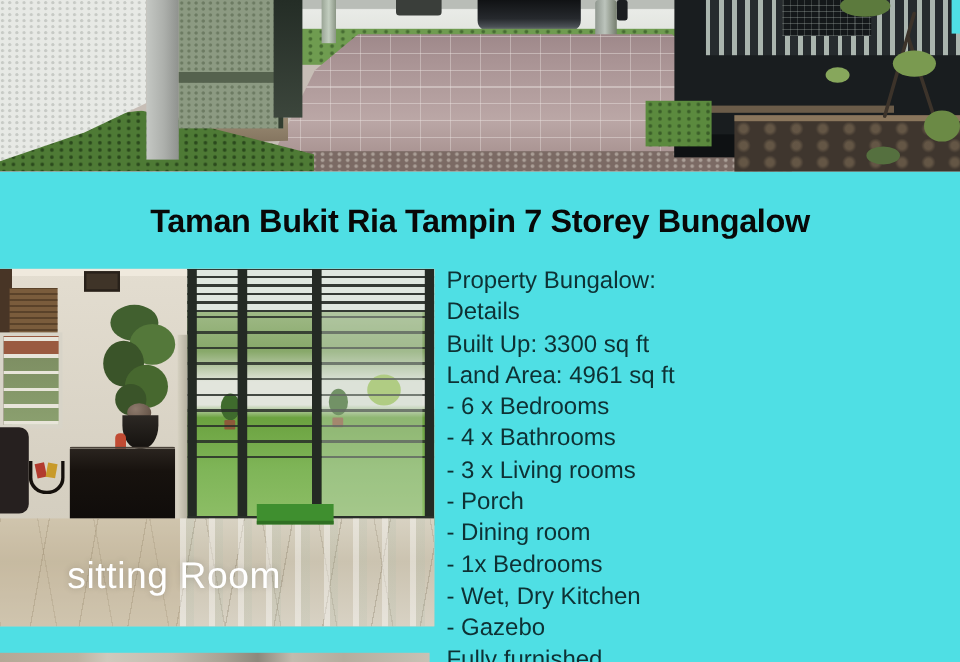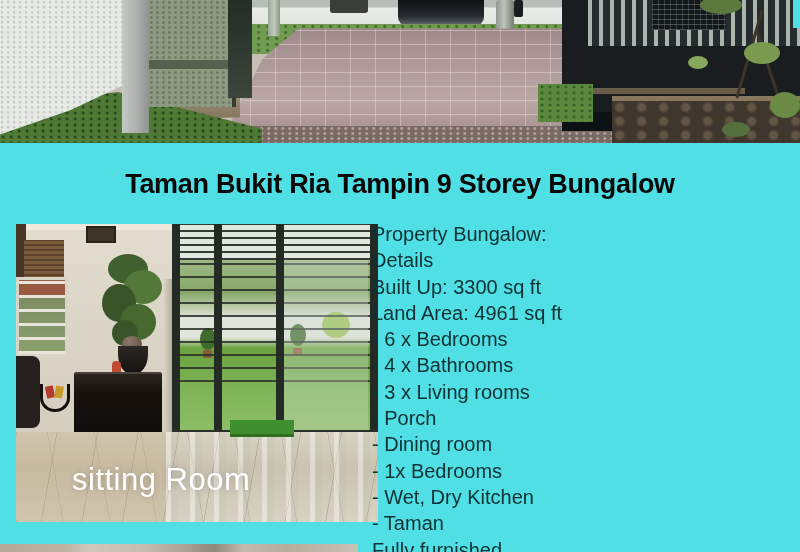--- a/index.html
+++ b/index.html
@@ -71,21 +71,21 @@
     background-size:22px 14px;border-top:5px solid #8a765c;}
   .branch{background:#3c332a;border-radius:2px;}
   .leaf{border-radius:50%;}
   .tp-corner{left:793px;top:0;width:7px;height:28px;background:#4FDFE4;}
 
   
   .title{left:0;top:160px;width:800px;height:48px;line-height:48px;text-align:center;
     font-size:27px;font-weight:bold;color:#080808;letter-spacing:-0.3px;margin:0;}
 
   
-  .sit-photo{left:16px;top:224px;width:362px;height:298px;overflow:hidden;
+  .sit-photo{left:0;top:224px;width:362px;height:298px;overflow:hidden;
     background:linear-gradient(180deg,#e3ddd0,#d6d0c2 60%,#cfc9ba);}
   .sp-trim{left:0;top:0;width:362px;height:6px;background:#efe9dd;}
   .sp-darkband{left:0;top:0;width:10px;height:175px;background:#483526;}
   .sp-blind{left:8px;top:16px;width:40px;height:46px;background:#7a5c3c;
     background-image:repeating-linear-gradient(0deg,rgba(30,18,8,.35) 0 2px,transparent 2px 5px);
     border-bottom:3px solid #4a3522;}
   .sp-window{left:0;top:53px;width:52px;height:80px;border:3px solid #d8d4c8;box-sizing:border-box;
     background:
       repeating-linear-gradient(0deg,#e8e5da 0 3px,transparent 3px 14px),
       linear-gradient(180deg,#9a5a40 0 24%,#7e8f63 24%,#8ba06f 100%);}
@@ -169,21 +169,21 @@
   <div class="abs branch" style="left:748px;top:8px;width:3px;height:92px;transform:rotate(16deg);"></div>
   <div class="abs branch" style="left:768px;top:28px;width:3px;height:84px;transform:rotate(-18deg);"></div>
   <div class="abs leaf" style="left:700px;top:-4px;width:42px;height:18px;background:#5c7a3d;"></div>
   <div class="abs leaf" style="left:744px;top:42px;width:36px;height:22px;background:#7a9a50;"></div>
   <div class="abs leaf" style="left:770px;top:92px;width:30px;height:26px;background:#6b8a45;"></div>
   <div class="abs leaf" style="left:688px;top:56px;width:20px;height:13px;background:#87a75c;"></div>
   <div class="abs leaf" style="left:722px;top:122px;width:28px;height:15px;background:#55703f;"></div>
 </div>
 <div class="abs tp-corner"></div>
 
-<h1 class="abs title">Taman Bukit Ria Tampin 9 Storey Bungalow</h1>
+<h1 class="abs title">Taman Bukit Ria Tampin 7 Storey Bungalow</h1>
 
 <div class="abs sit-photo">
   <div class="abs sp-trim"></div>
   <div class="abs sp-darkband"></div>
   <div class="abs sp-blind"></div>
   <div class="abs sp-window"></div>
   <div class="abs sp-art"></div>
   <div class="abs sp-leaf" style="left:92px;top:30px;width:40px;height:30px;background:#41602f;"></div>
   <div class="abs sp-leaf" style="left:108px;top:46px;width:38px;height:34px;background:#54783a;"></div>
   <div class="abs sp-leaf" style="left:86px;top:60px;width:34px;height:38px;background:#3a5429;"></div>
@@ -227,17 +227,17 @@
   <div class="line">Details</div>
   <div class="line">Built Up: 3300 sq ft</div>
   <div class="line">Land Area: 4961 sq ft</div>
   <div class="line">- 6 x Bedrooms</div>
   <div class="line">- 4 x Bathrooms</div>
   <div class="line">- 3 x Living rooms</div>
   <div class="line">- Porch</div>
   <div class="line">- Dining room</div>
   <div class="line">- 1x Bedrooms</div>
   <div class="line">- Wet, Dry Kitchen</div>
-  <div class="line">- Taman</div>
+  <div class="line">- Gazebo</div>
   <div class="line">Fully furnished</div>
 </div>
 
 <div class="abs bottom-photo"></div>
 
 </body></html>

